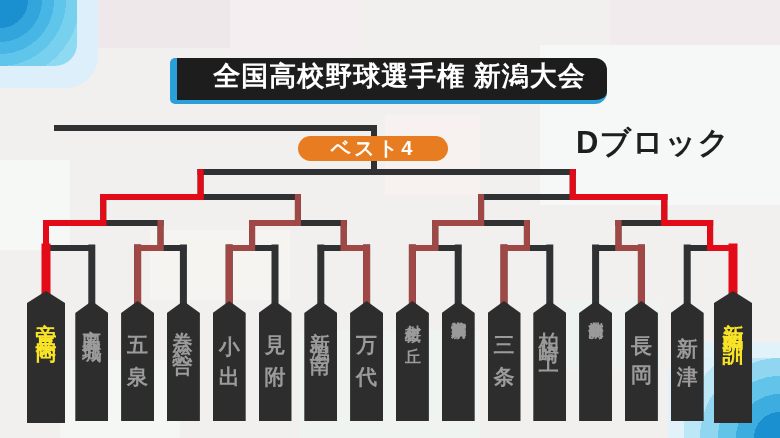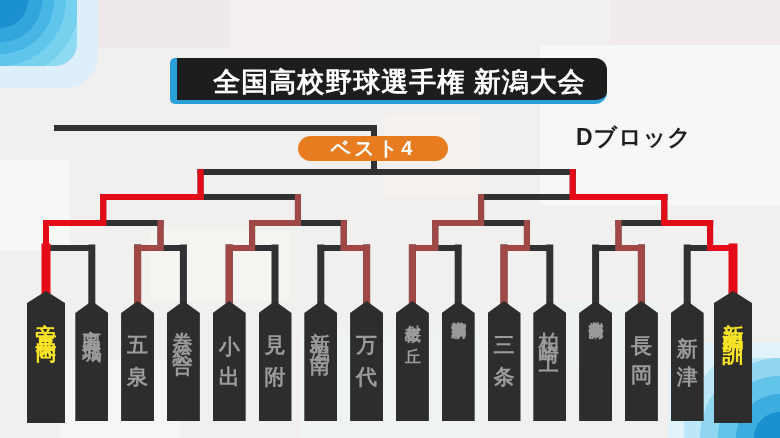--- a/index.html
+++ b/index.html
@@ -24,39 +24,39 @@
     border-radius:28px 0 0 0;
     background:radial-gradient(circle at 100% 100%,
       #1b90d1 0 26px,#3dade0 26px 44px,#63c4e9 44px 62px,
       #90d6f0 62px 80px,#bce7f7 80px 98px,#ddf1fa 98px);}
   
   .title-bar{
     position:absolute;left:170px;top:58px;width:437px;height:46px;
     background:#1d1d1d;
     border-left:7px solid #2b9fd9;border-bottom:4px solid #2b9fd9;
     border-radius:5px 12px 12px 5px;
-    display:flex;align-items:flex-end;justify-content:center;
+    display:flex;align-items:flex-start;justify-content:center;
     box-sizing:border-box;
     padding-left:15px;
   }
   .title-bar span{
     color:#ffffff;font-size:27px;font-weight:800;letter-spacing:1px;
     white-space:nowrap;
   }
   
   .round-badge{
     position:absolute;left:298px;top:136px;width:150px;height:25px;
     background:#e87c20;border-radius:13px;
     display:flex;align-items:center;justify-content:center;
     color:#fff;font-size:20px;font-weight:800;letter-spacing:3px;
   }
   
   .block-label{
     position:absolute;left:576px;top:122px;
-    font-size:23px;font-weight:800;color:#1e1e1e;letter-spacing:1px;
+    font-size:31px;font-weight:800;color:#1e1e1e;letter-spacing:1px;
   }
   
   #bracket-svg{position:absolute;left:0;top:0;}
   
   .banner{
     position:absolute;background:#2d2d2d;
     clip-path:polygon(0 12px,50% 0,100% 12px,100% 100%,0 100%);
     display:flex;justify-content:center;
   }
   .team-name{

